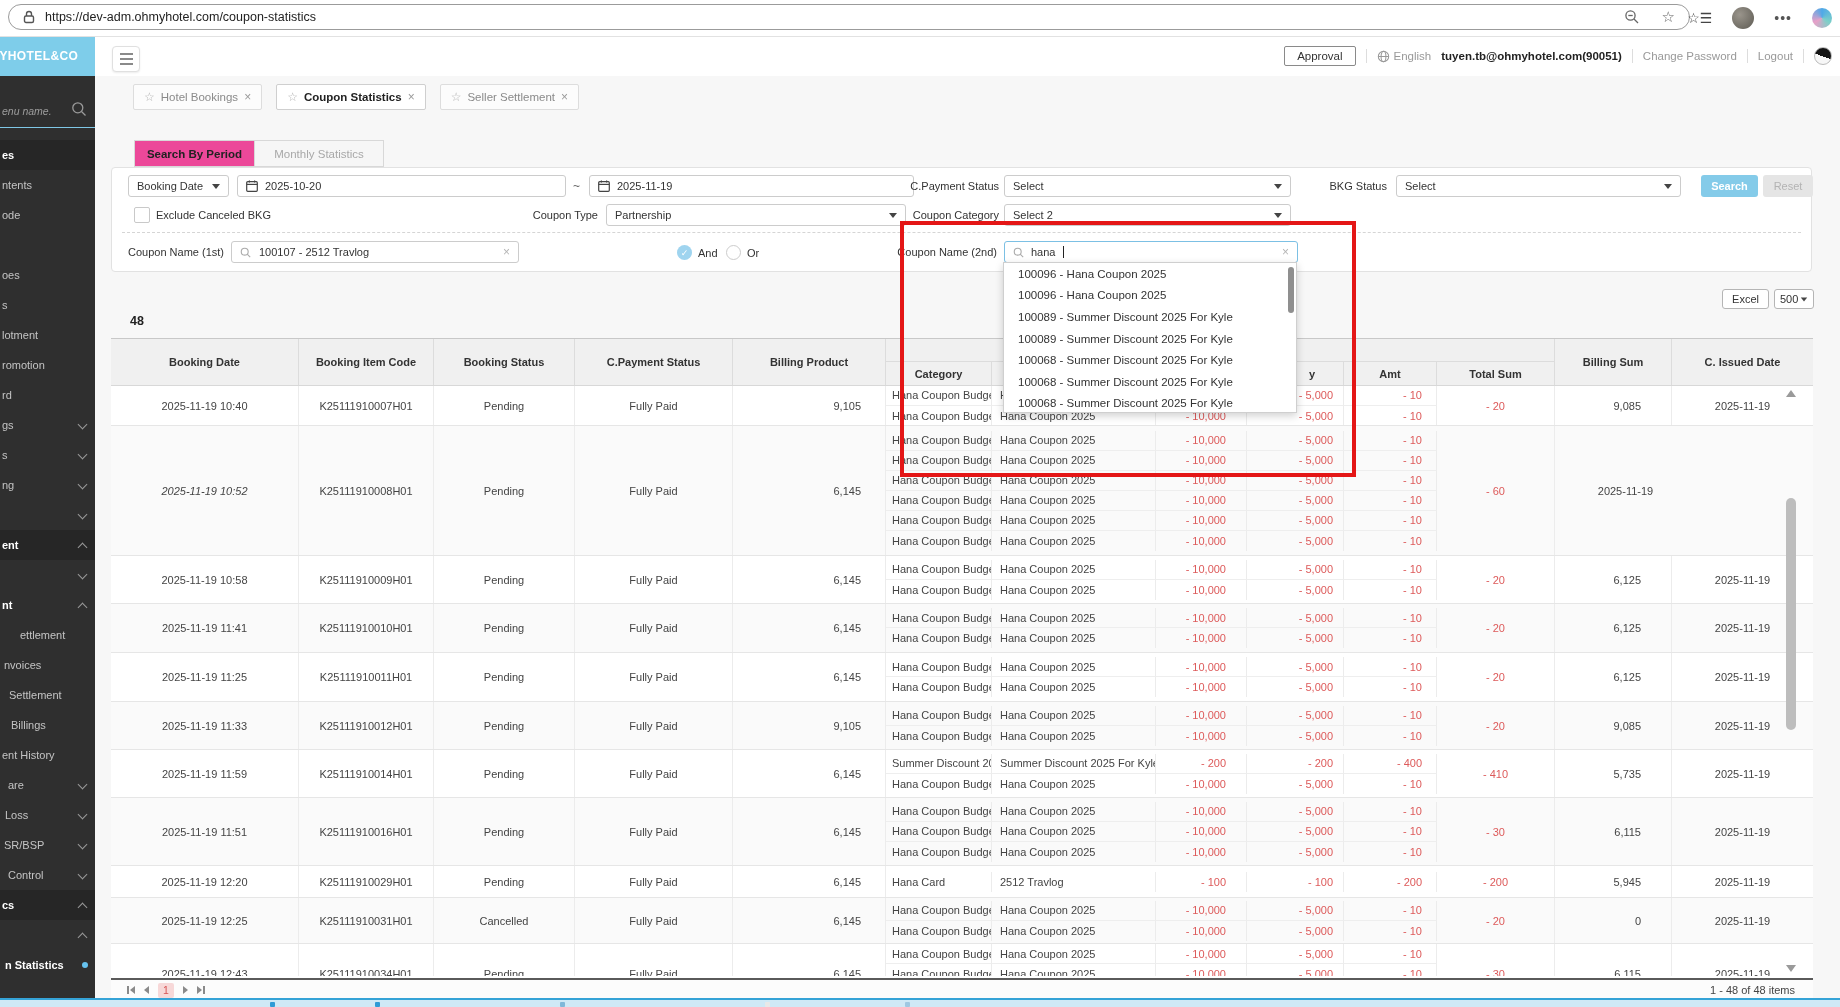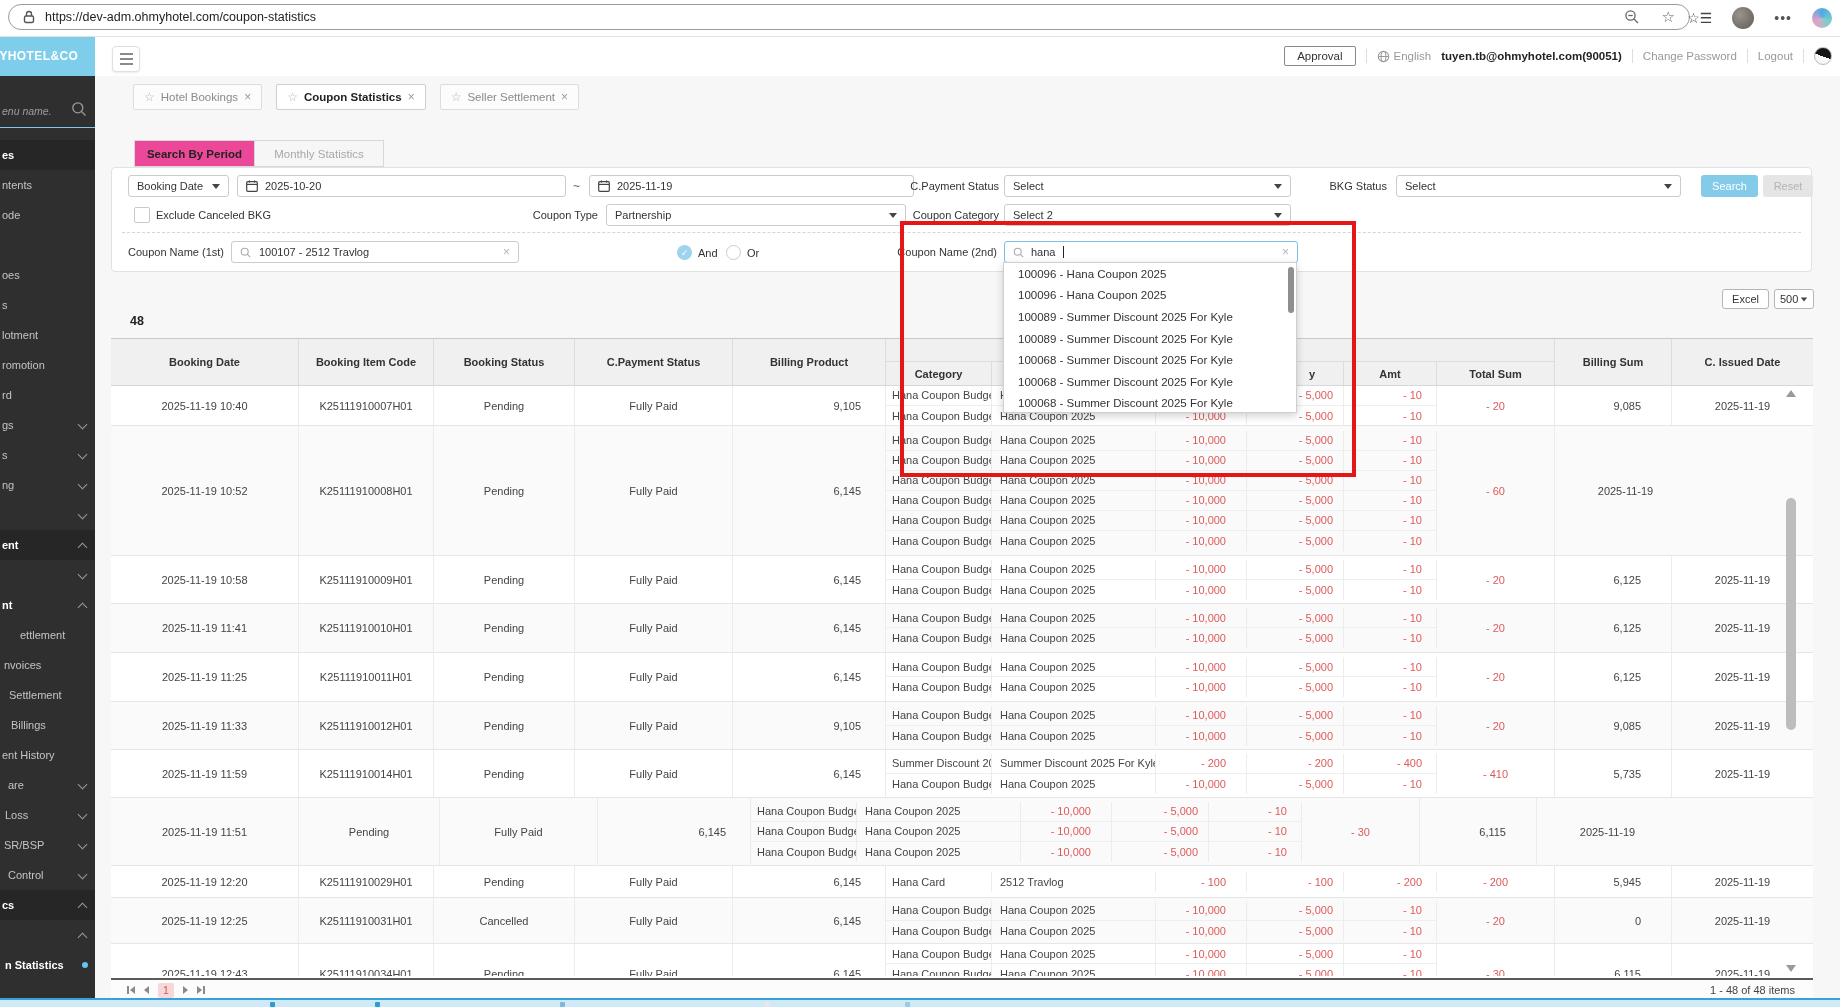--- a/index.html
+++ b/index.html
@@ -57,21 +57,21 @@
   .subtab.off{width:130px;background:#f6f6f6;color:#a8a8a8;margin-left:-1px;}
   
   .panel{position:absolute;left:111px;top:167px;width:1701px;height:105px;background:#fff;border:1px solid #e2e2e2;border-radius:4px;box-sizing:border-box;z-index:1;}
   .lab{position:absolute;height:22px;display:flex;align-items:center;font-size:11px;color:#333;}
   .lab.r{justify-content:flex-end;}
   .sel,.inp{position:absolute;height:22px;border:1px solid #ccc;border-radius:3px;background:#fff;display:flex;align-items:center;font-size:11px;color:#333;box-sizing:border-box;padding:0 8px;cursor:pointer;}
   .sel .tri{margin-left:auto;}
   .tri{width:0;height:0;border-left:4px solid transparent;border-right:4px solid transparent;border-top:5px solid #444;}
   .tilde{position:absolute;font-size:12px;color:#666;}
   .btn{position:absolute;height:22px;border:none;border-radius:3px;font-size:11px;display:flex;align-items:center;justify-content:center;cursor:pointer;box-sizing:border-box;}
-  .btn.search{background:#84cbe9;color:#fff;}
+  .btn.search{background:#84cbe9;color:#fff;font-weight:bold;}
   .btn.reset{background:#e5e5e5;color:#b3b3b3;}
   .cbx{position:absolute;width:14px;height:14px;border:1px solid #c9c9c9;border-radius:2px;background:#fff;cursor:pointer;}
   .dash{position:absolute;left:10px;right:10px;top:64px;border-top:1px dashed #d5d5d5;}
   .radio{position:absolute;display:flex;align-items:center;gap:6px;font-size:11px;color:#333;cursor:pointer;}
   .rc{width:15px;height:15px;border-radius:50%;box-sizing:border-box;display:flex;align-items:center;justify-content:center;}
   .rc.onb{background:#9fd4ef;color:#fff;font-size:9px;}
   .rc.offb{border:1px solid #ccc;background:#fff;}
   .searchfield{gap:7px;}
   .clearx{margin-left:auto;color:#b5b5b5;font-size:12px;cursor:pointer;}
   .caret{display:inline-block;width:1px;height:12px;background:#222;margin-left:1px;}
@@ -461,21 +461,21 @@
             <div class="scell v red" style="width: 91px;">- 10,000</div>
             <div class="scell v red v2" style="width: 97px;">- 5,000</div>
             <div class="scell v red amt" style="width: 93px;">- 10</div>
           </div>
         </div>
         <div class="tcell red" style="width: 118px;">- 20</div>
         <div class="tcell bill" style="width: 117px;">9,085</div>
         <div class="tcell issued" style="width: 141px;">2025-11-19</div>
       </div>
       <div class="group alt" style="height: 130px;">
-        <div class="bcell" style="width: 188px;">2025-11-19 10:52</div>
+        <div class="bcell" style="width: 188px; font-style: italic;">2025-11-19 10:52</div>
         <div class="bcell" style="width: 135px;">K25111910008H01</div>
         <div class="bcell" style="width: 141px;">Pending</div>
         <div class="bcell" style="width: 158px;">Fully Paid</div>
         <div class="bcell num" style="width: 153px;">6,145</div>
         <div class="subs center">
           <div class="sub">
             <div class="scell cat line" style="width: 106px;">Hana Coupon Budget 20</div>
             <div class="scell cname line" style="width: 164px;">Hana Coupon 2025</div>
             <div class="scell v red line" style="width: 91px;">- 10,000</div>
             <div class="scell v red v2 line" style="width: 97px;">- 5,000</div>
@@ -645,20 +645,21 @@
             <div class="scell v red v2" style="width: 97px;">- 5,000</div>
             <div class="scell v red amt" style="width: 93px;">- 10</div>
           </div>
         </div>
         <div class="tcell red" style="width: 118px;">- 410</div>
         <div class="tcell bill" style="width: 117px;">5,735</div>
         <div class="tcell issued" style="width: 141px;">2025-11-19</div>
       </div>
       <div class="group alt" style="height: 68px;">
         <div class="bcell" style="width: 188px;">2025-11-19 11:51</div>
+        <div class="bcell" style="width: 135px;">K25111910016H01</div>
         <div class="bcell" style="width: 141px;">Pending</div>
         <div class="bcell" style="width: 158px;">Fully Paid</div>
         <div class="bcell num" style="width: 153px;">6,145</div>
         <div class="subs center">
           <div class="sub">
             <div class="scell cat line" style="width: 106px;">Hana Coupon Budget 20</div>
             <div class="scell cname line" style="width: 164px;">Hana Coupon 2025</div>
             <div class="scell v red line" style="width: 91px;">- 10,000</div>
             <div class="scell v red v2 line" style="width: 97px;">- 5,000</div>
             <div class="scell v red amt line" style="width: 93px;">- 10</div>

